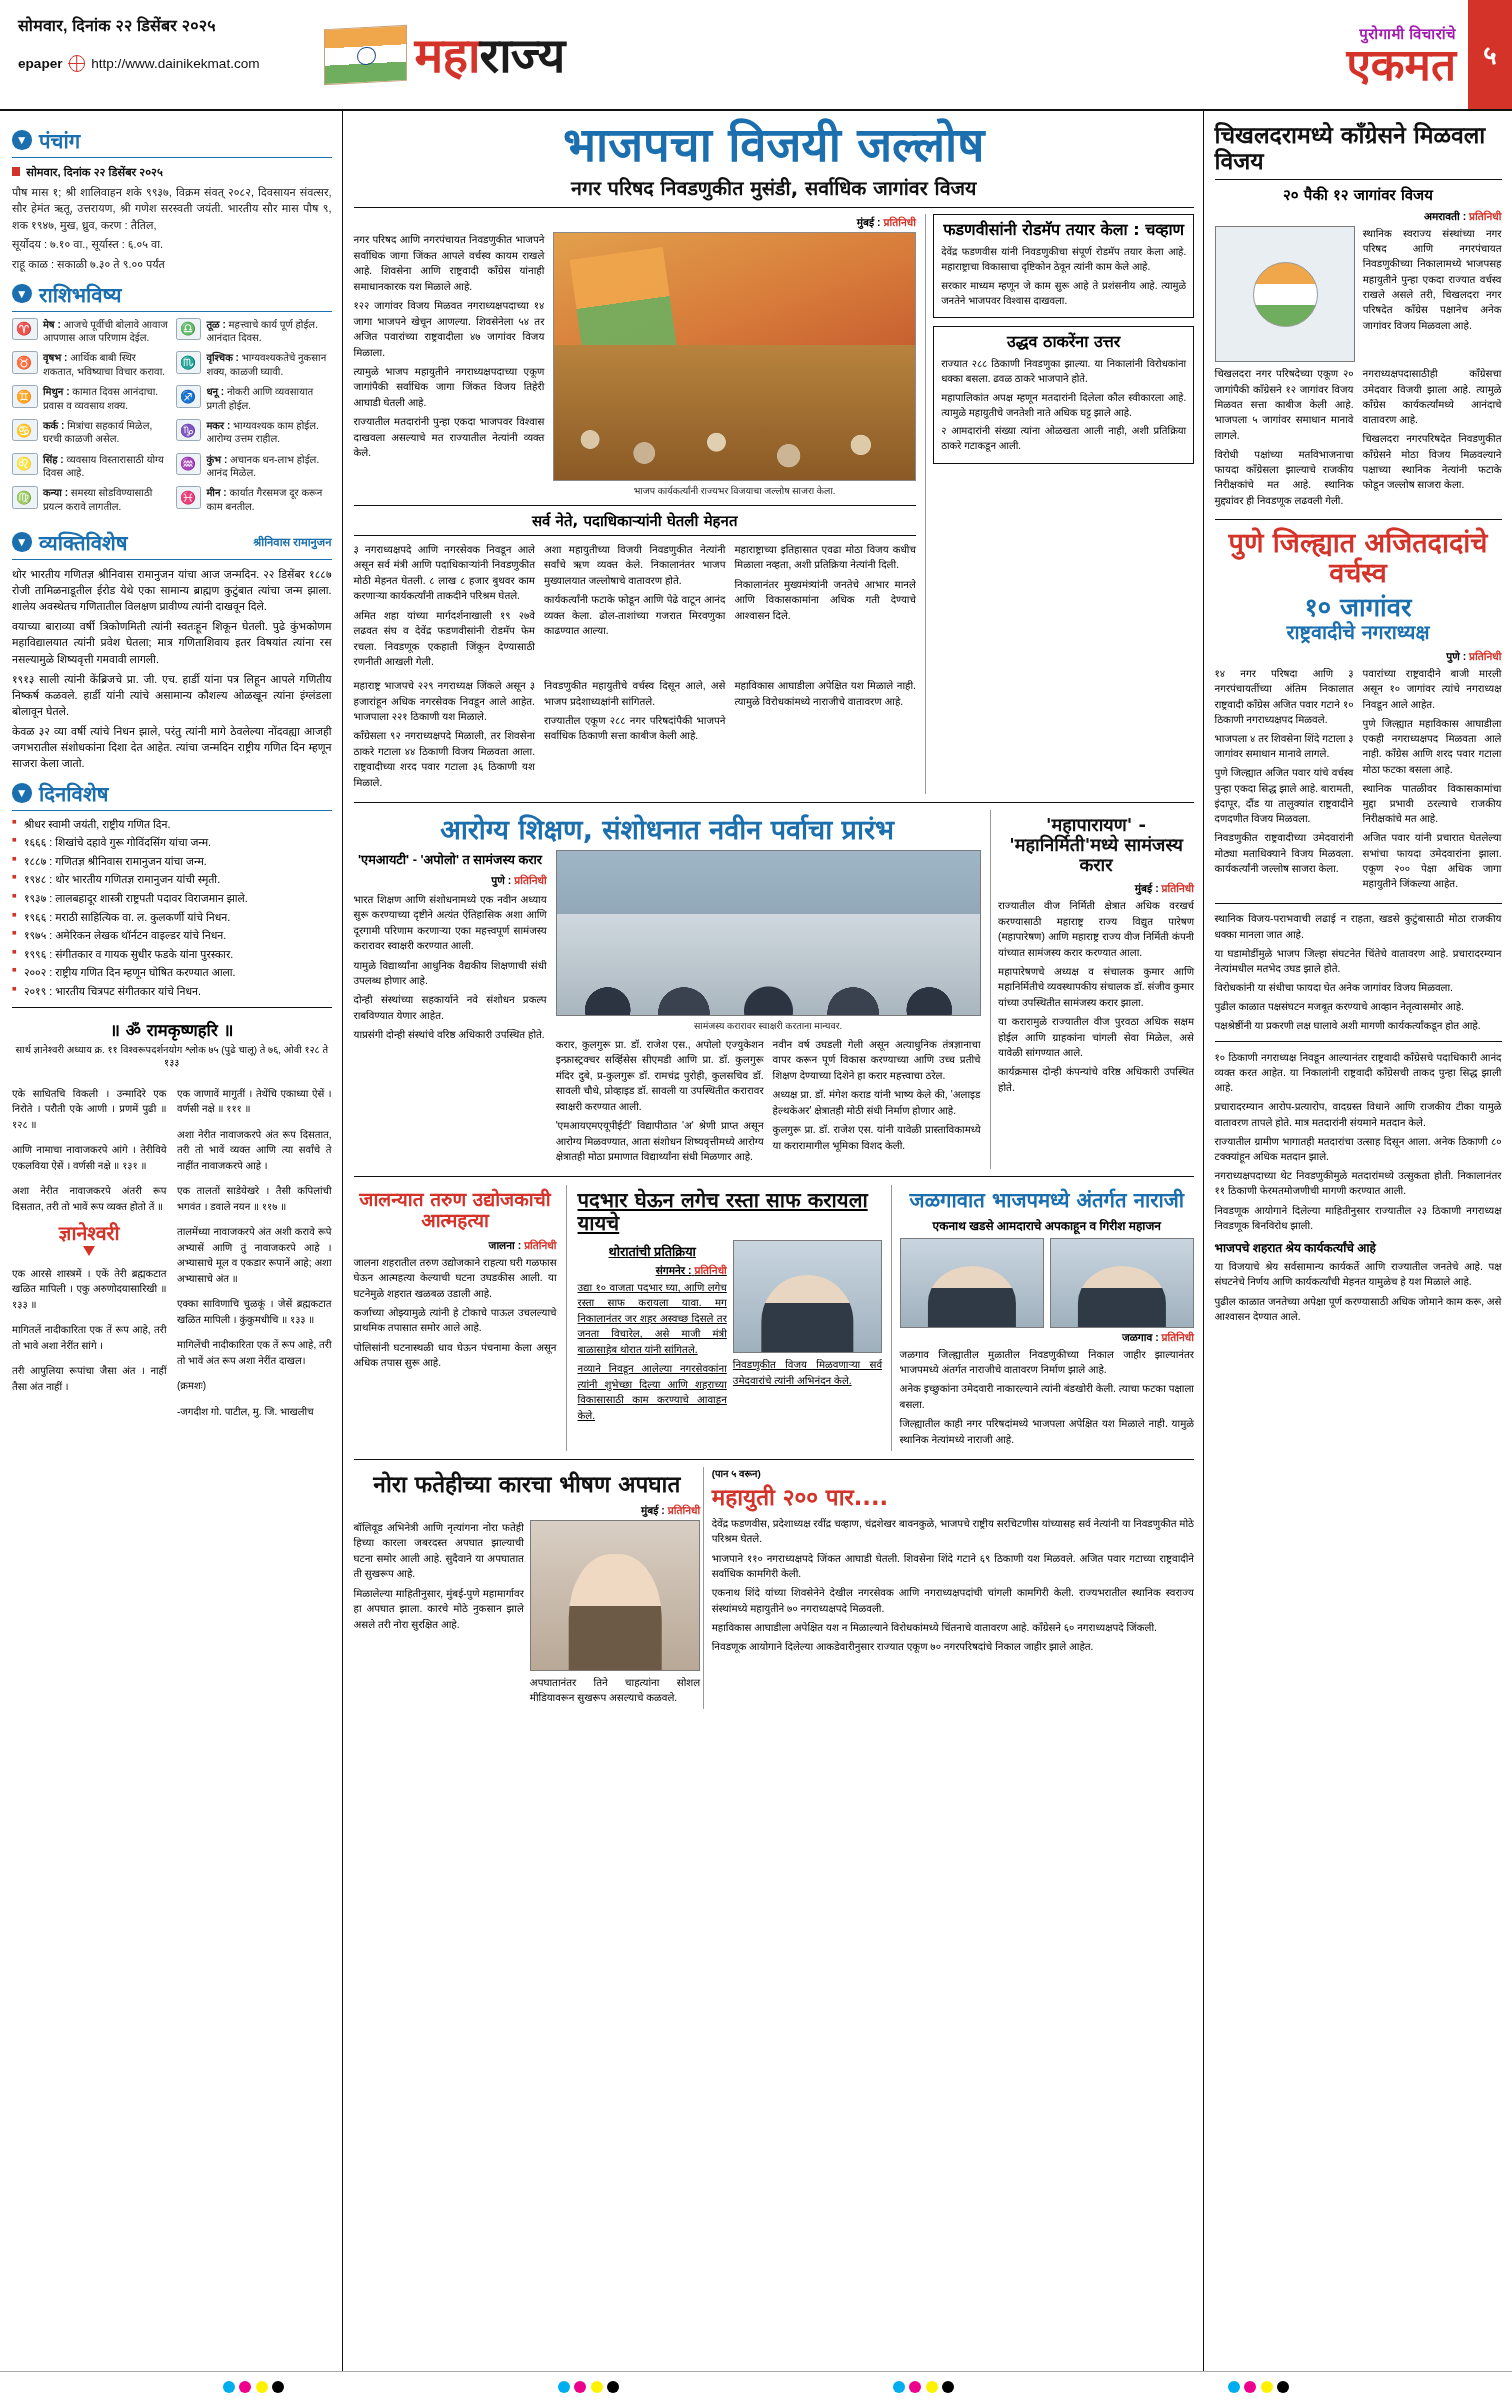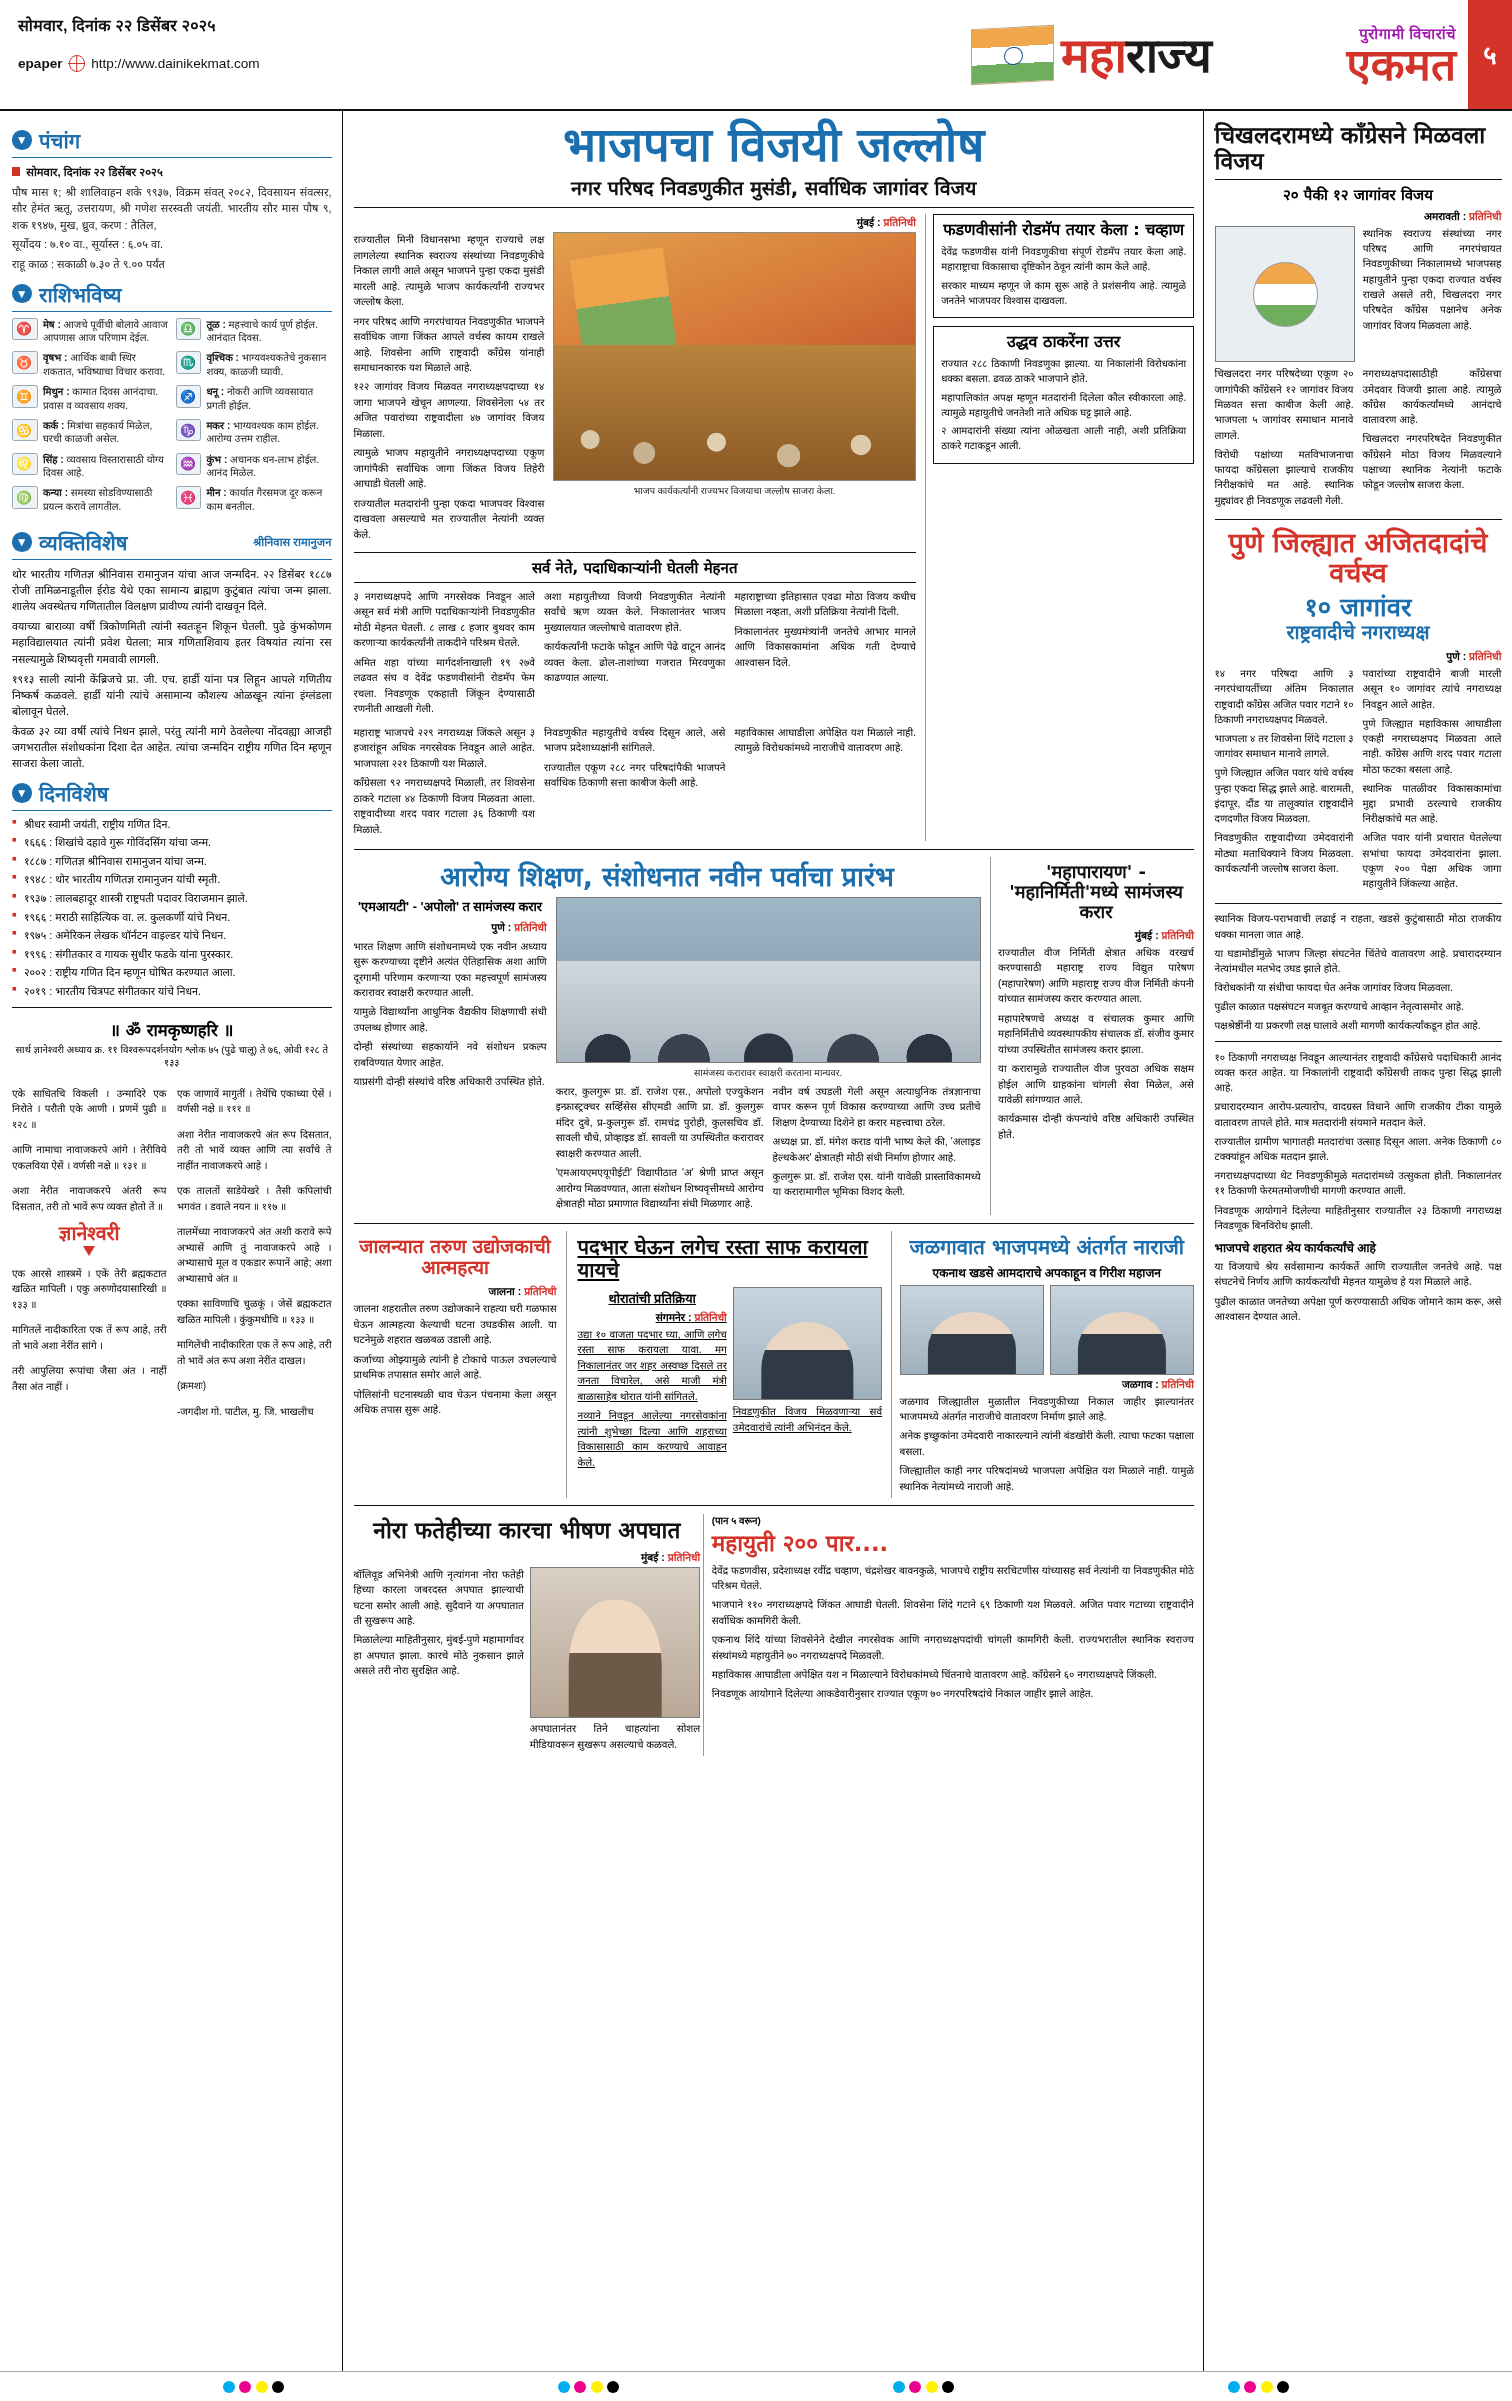--- a/index.html
+++ b/index.html
@@ -54,21 +54,21 @@
     border-left:1.5px solid #d4332a; transform:translateX(-0.8px);
   }
   .globe:after{
     content:""; position:absolute; top:50%; left:-1.5px; width:16.6px; height:0;
     border-top:1.5px solid #d4332a;
   }
   .mast-center {
     flex: 1;
     display: flex;
     align-items: center;
-    justify-content: flex-end;
+    justify-content: flex-start;
     position: relative;
   }
   .logo-wrap { display:flex; align-items:center; gap: 7.5px; }
   .logo-flag {
     width: 83px; height: 56px;
     background: linear-gradient(#f0a64b 0 34%, #ffffff 34% 66%, #6fae5e 66% 100%);
     border: 0.8px solid #c8a37a;
     position: relative;
     transform: skewY(-3deg);
   }
@@ -540,21 +540,20 @@
         <div class="lead-sub">नगर परिषद निवडणुकीत मुसंडी, सर्वाधिक जागांवर विजय</div>
 
         <div class="story-cols">
           <div style="flex:2.05">
             <div class="byline">
               <span>मुंबई :</span>
               <span class="b2">प्रतिनिधी</span>
             </div>
             <div class="story-cols">
               <div class="story-col">
-                <p>राज्यातील मिनी विधानसभा म्हणून राज्याचे लक्ष लागलेल्या स्थानिक स्वराज्य संस्थांच्या निवडणुकीचे निकाल लागी आले असून भाजपने पुन्हा एकदा मुसंडी मारली आहे. त्यामुळे भाजप कार्यकर्त्यांनी राज्यभर जल्लोष केला.</p>
                 <p>नगर परिषद आणि नगरपंचायत निवडणुकीत भाजपने सर्वाधिक जागा जिंकत आपले वर्चस्व कायम राखले आहे. शिवसेना आणि राष्ट्रवादी काँग्रेस यांनाही समाधानकारक यश मिळाले आहे.</p>
                 <p>१२२ जागांवर विजय मिळवत नगराध्यक्षपदाच्या १४ जागा भाजपने खेचून आणल्या. शिवसेनेला ५४ तर अजित पवारांच्या राष्ट्रवादीला ४७ जागांवर विजय मिळाला.</p>
                 <p>त्यामुळे भाजप महायुतीने नगराध्यक्षपदाच्या एकूण जागांपैकी सर्वाधिक जागा जिंकत विजय तिहेरी आघाडी घेतली आहे.</p>
                 <p>राज्यातील मतदारांनी पुन्हा एकदा भाजपवर विश्वास दाखवला असल्याचे मत राज्यातील नेत्यांनी व्यक्त केले.</p>
               </div>
               <div style="flex:1.9">
                 <div class="photo" style="height:249px">
                   <div class="flagstrip"></div>
                   <div class="crowd"></div>
                 </div>

